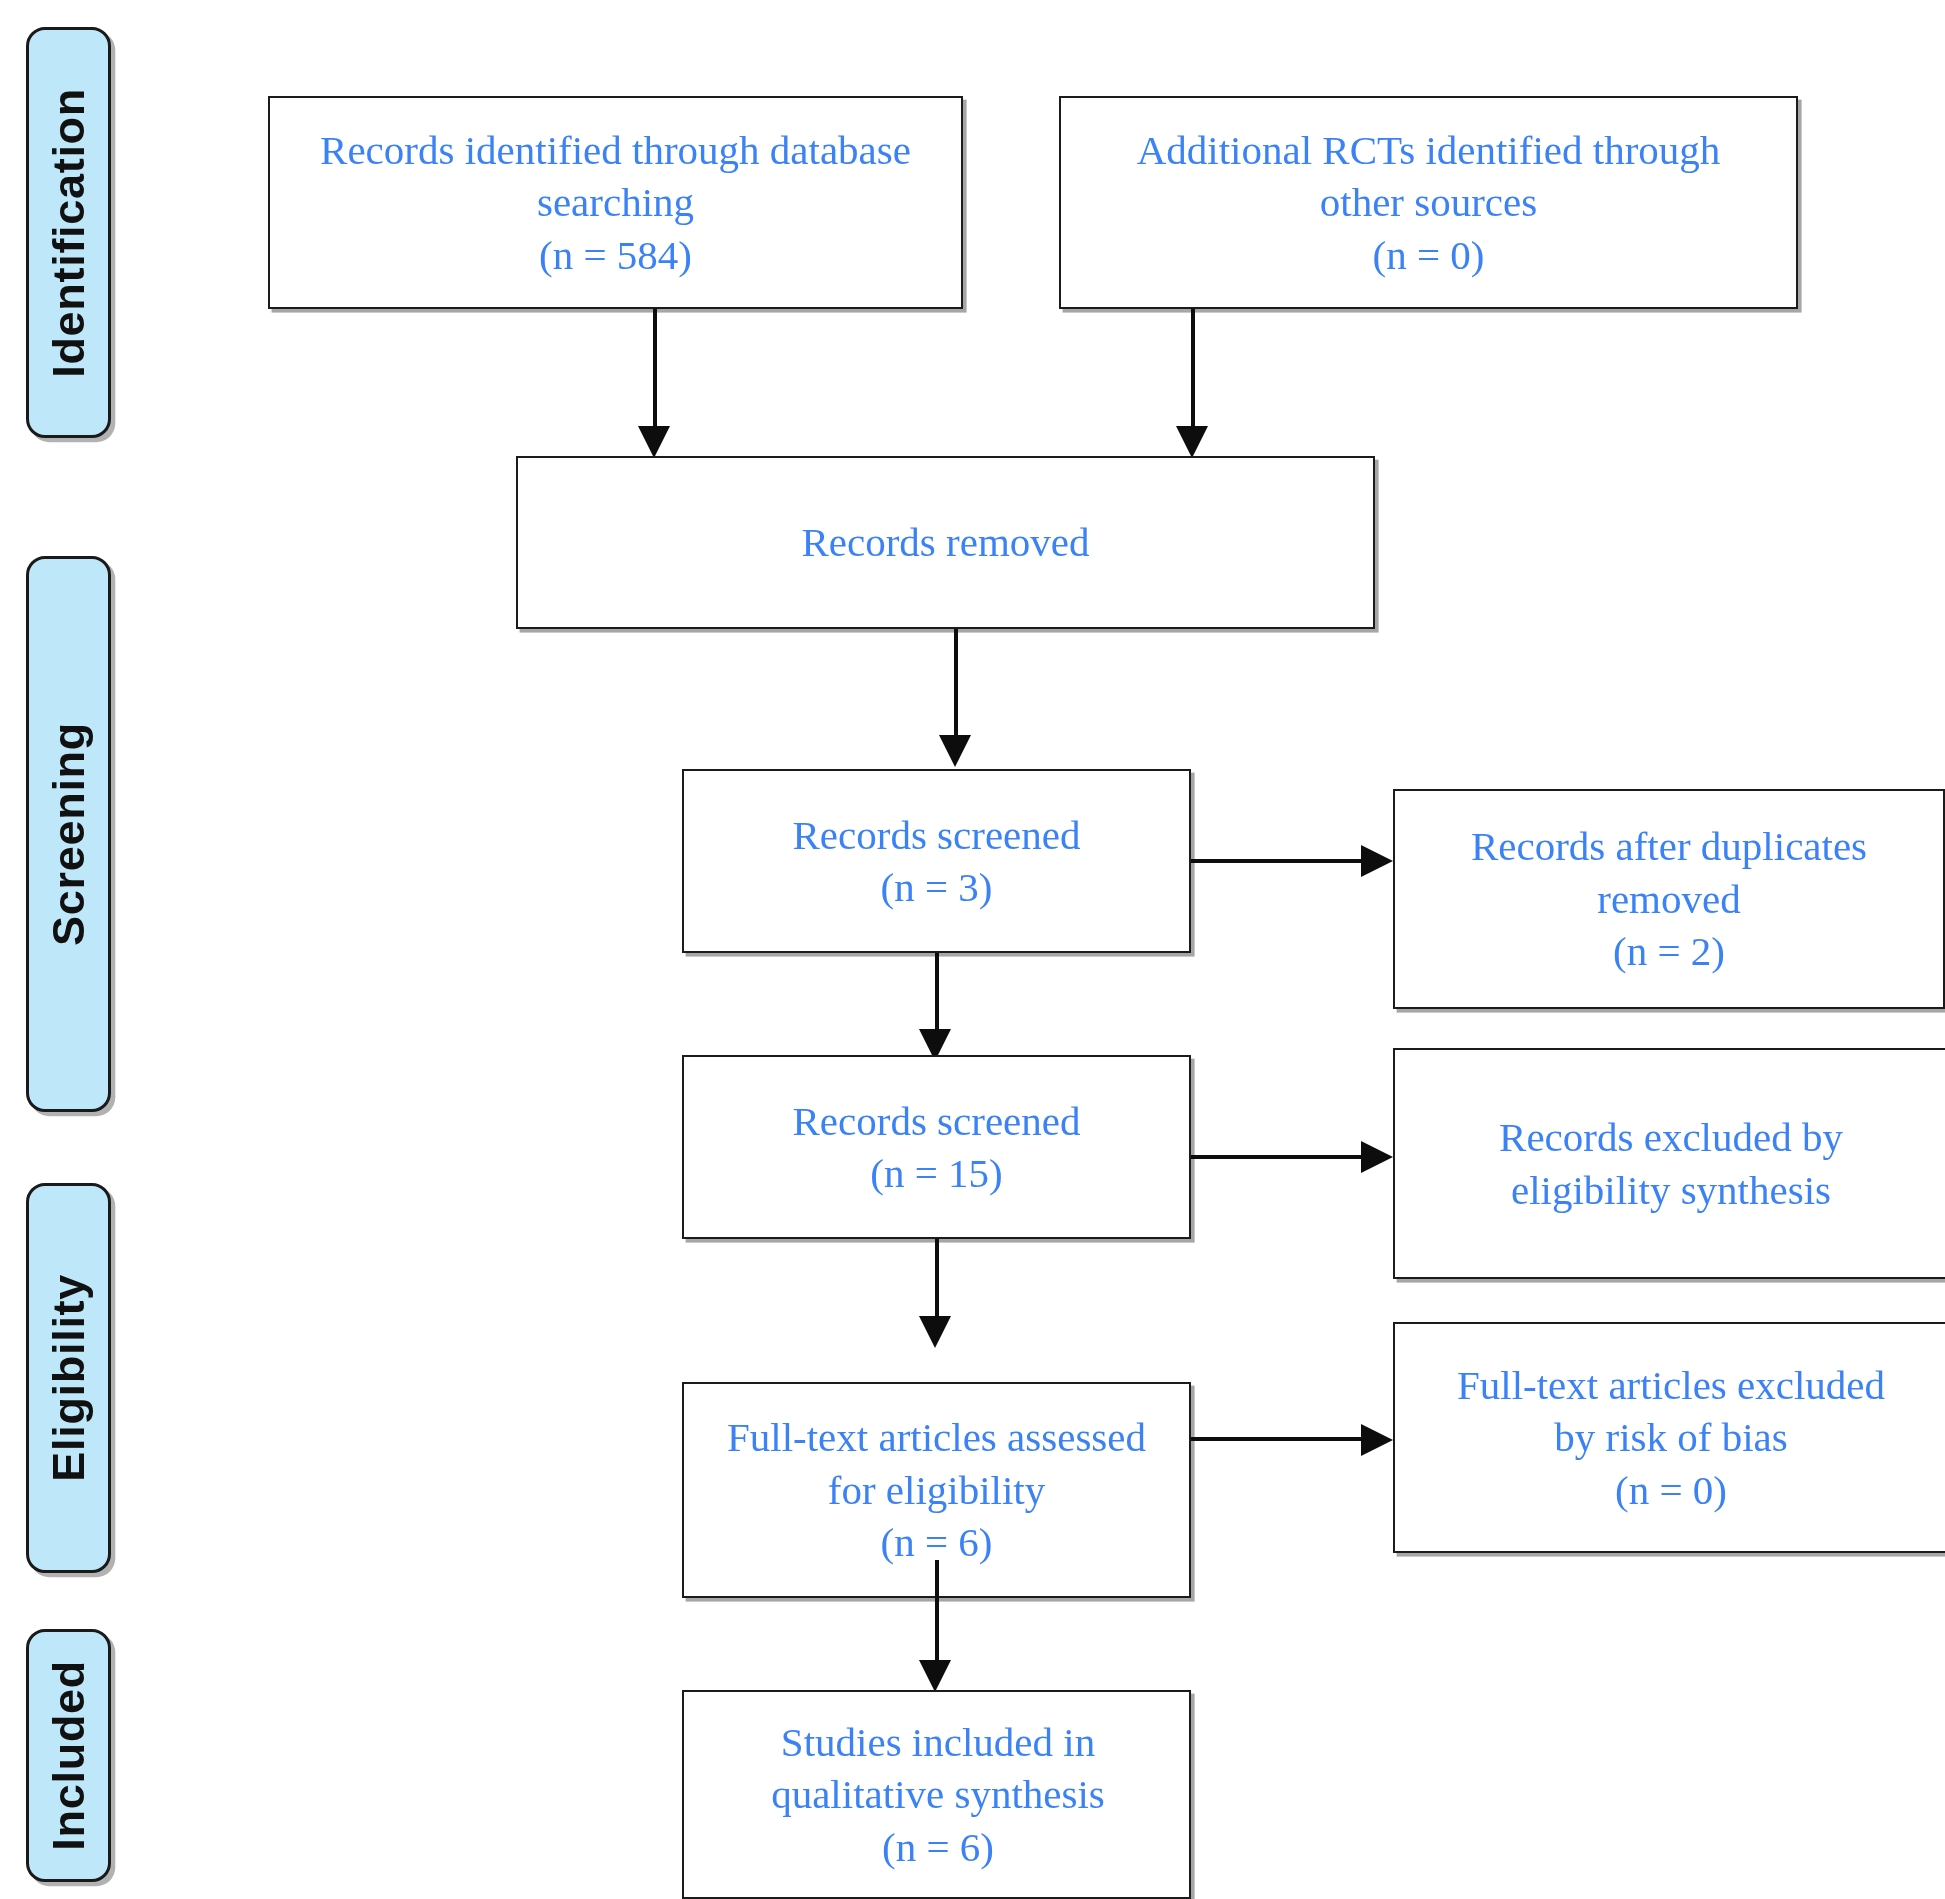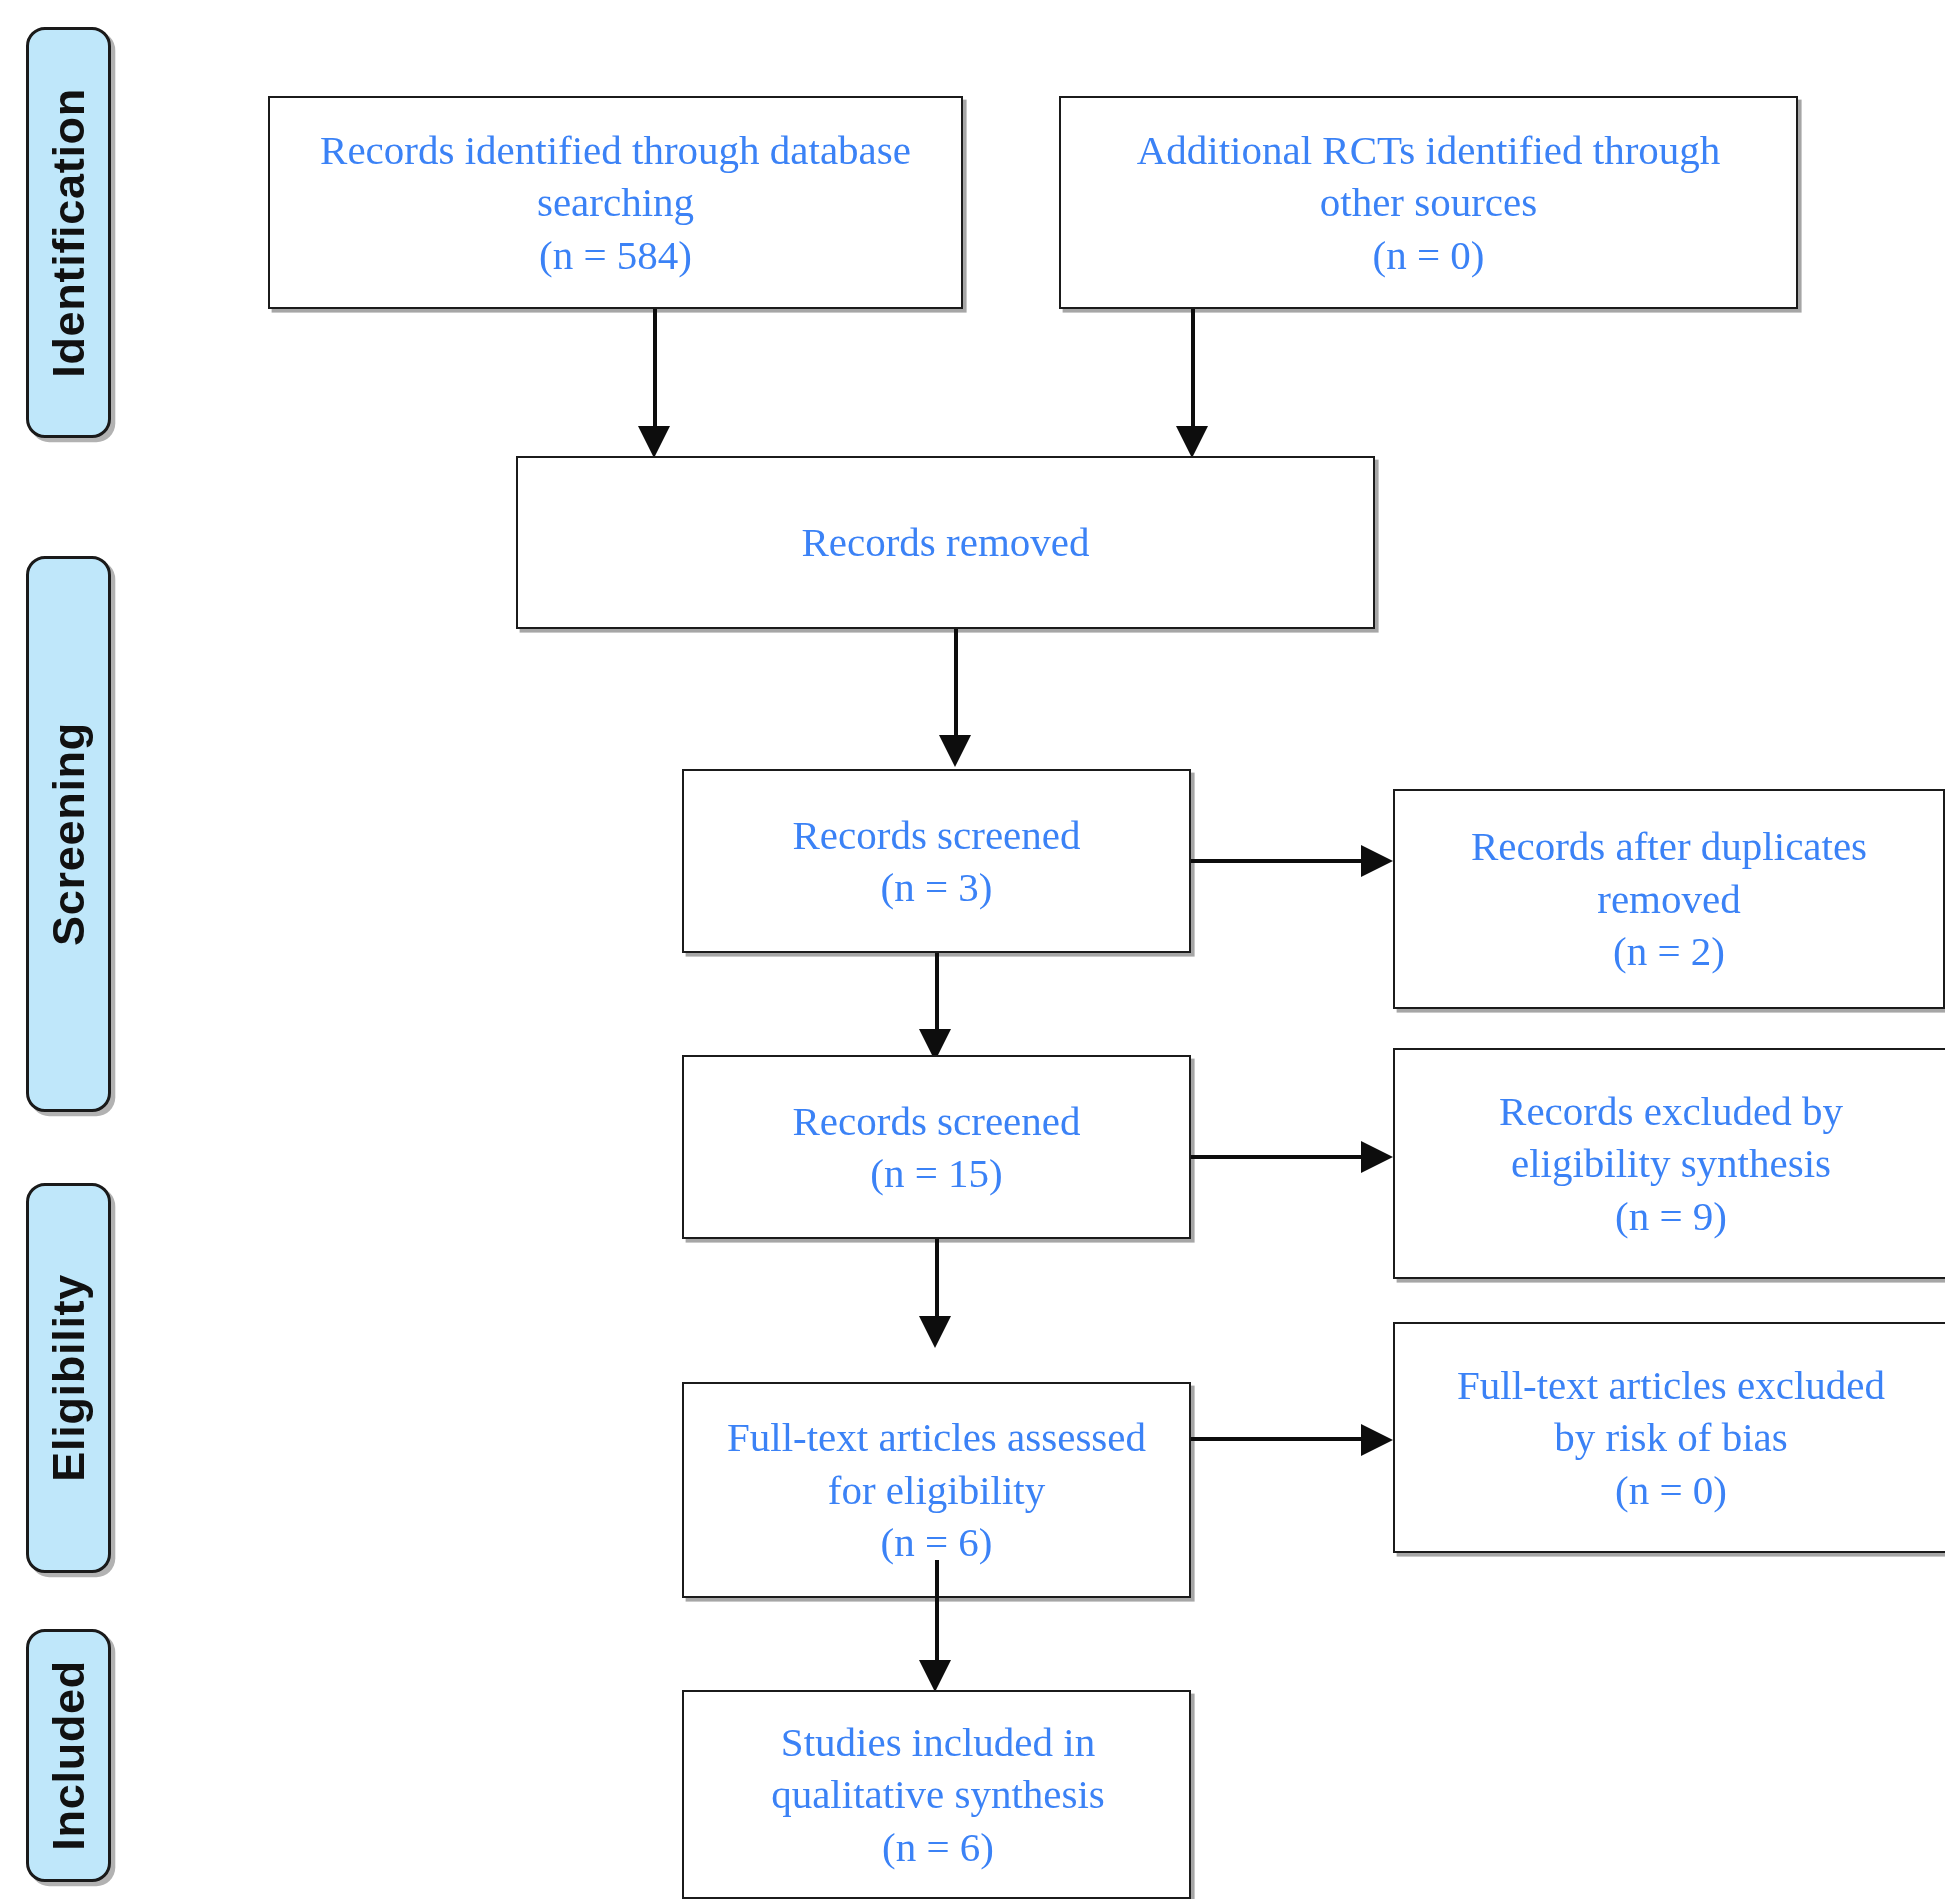--- a/index.html
+++ b/index.html
@@ -166,21 +166,20 @@
     <div class="flow-text">
       <span class="ln">Records screened</span>
       <span class="ln">(n = 15)</span>
     </div>
   </div>
 
   <div class="flow-box" style="left:1393px; top:1048px; width:556px; height:231px;">
     <div class="flow-text">
       <span class="ln">Records excluded by</span>
       <span class="ln">eligibility synthesis</span>
-      <span class="ln">(n =  9)</span>
     </div>
   </div>
 
   <div class="h-line" style="left:1191px; top:1155px; width:173px; height:3.6px;"></div>
   <div class="arrow-right" style="left:1361px; top:1141px;"></div>
 
   <div class="v-line" style="left:935px; top:1239px; width:3.6px; height:79px;"></div>
   <div class="arrow-down" style="left:919px; top:1316px;"></div>
 
   <div class="flow-box" style="left:682px; top:1344px; width:509px; height:216px;margin-top:38px;">

